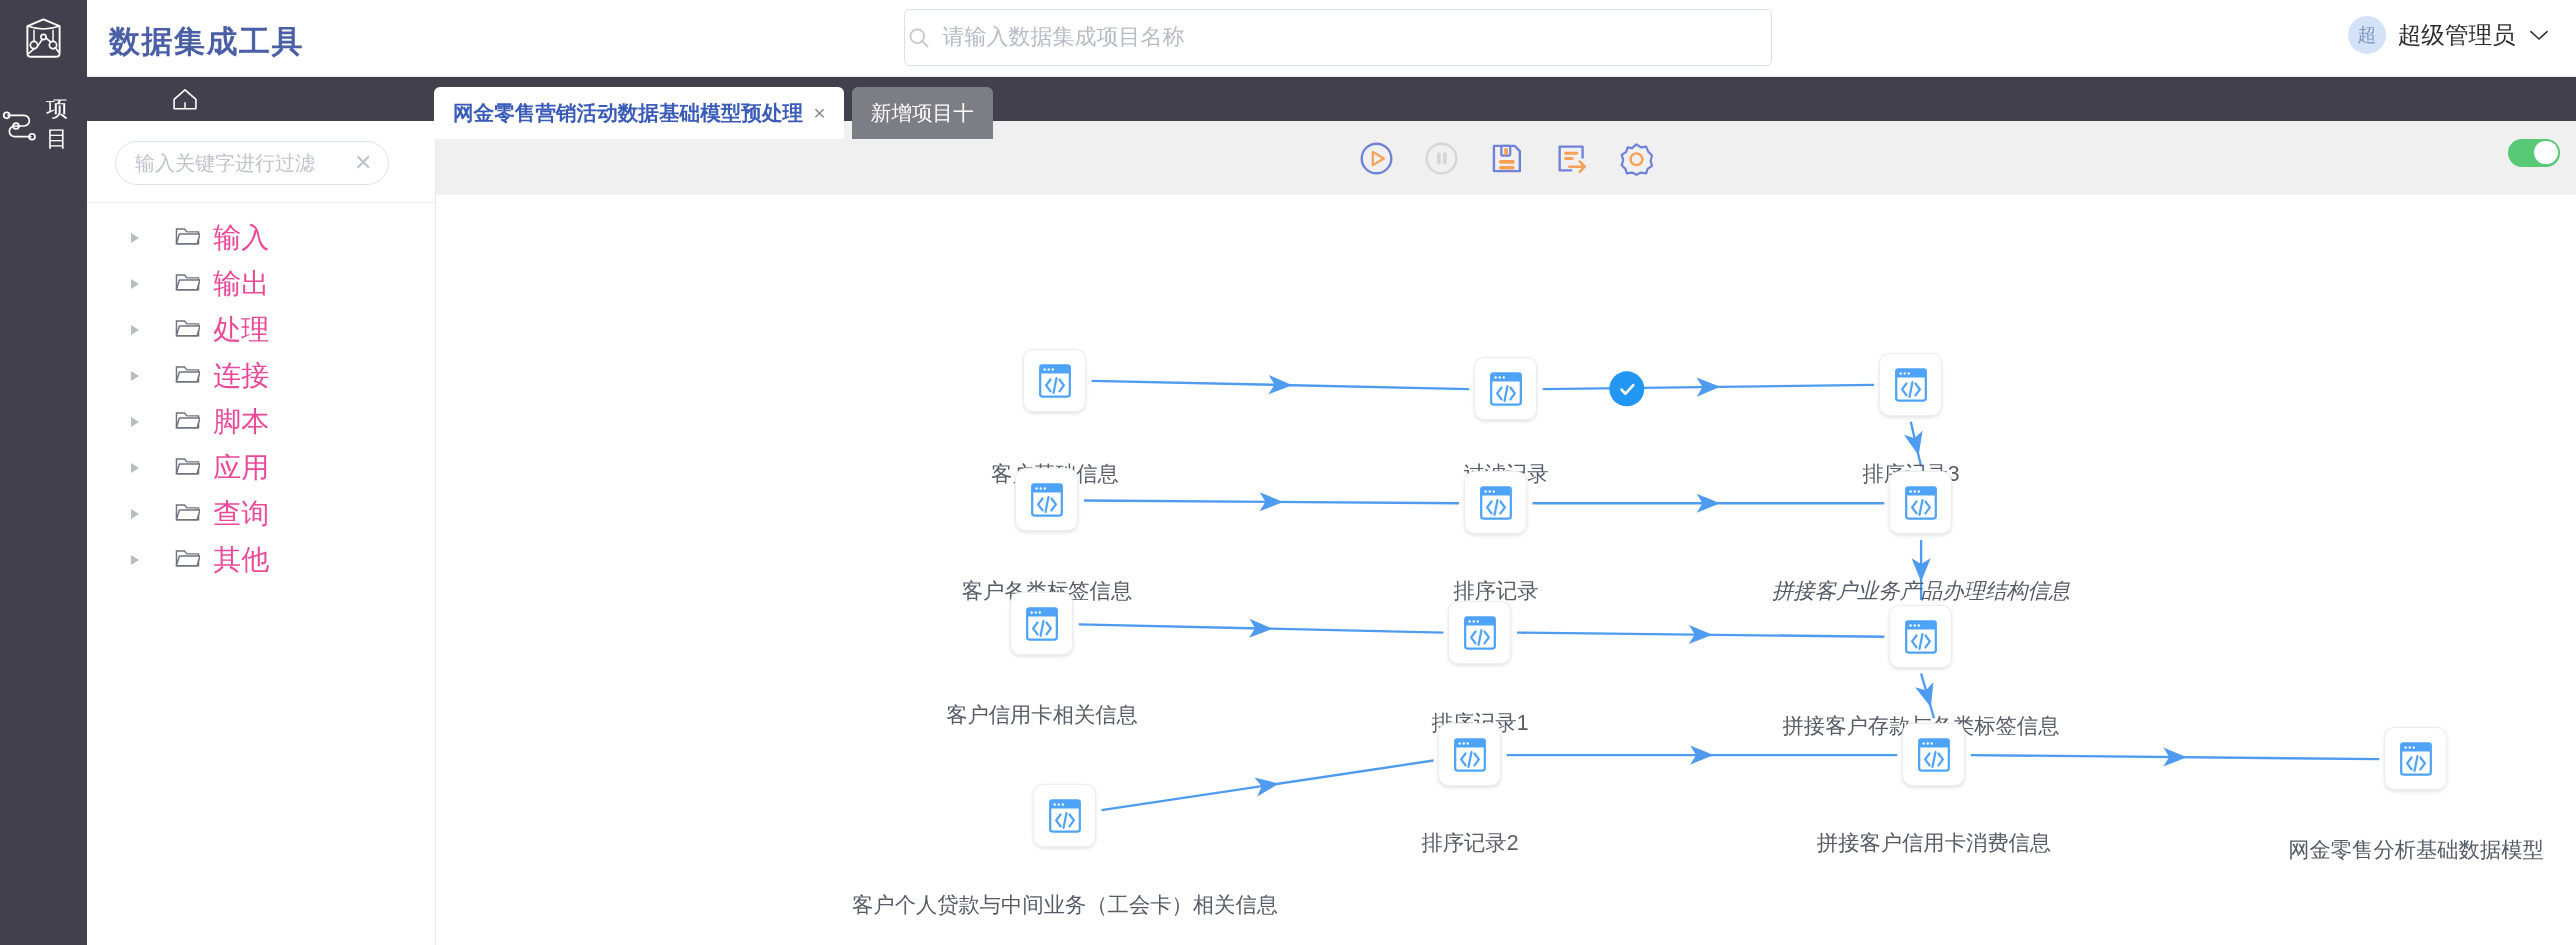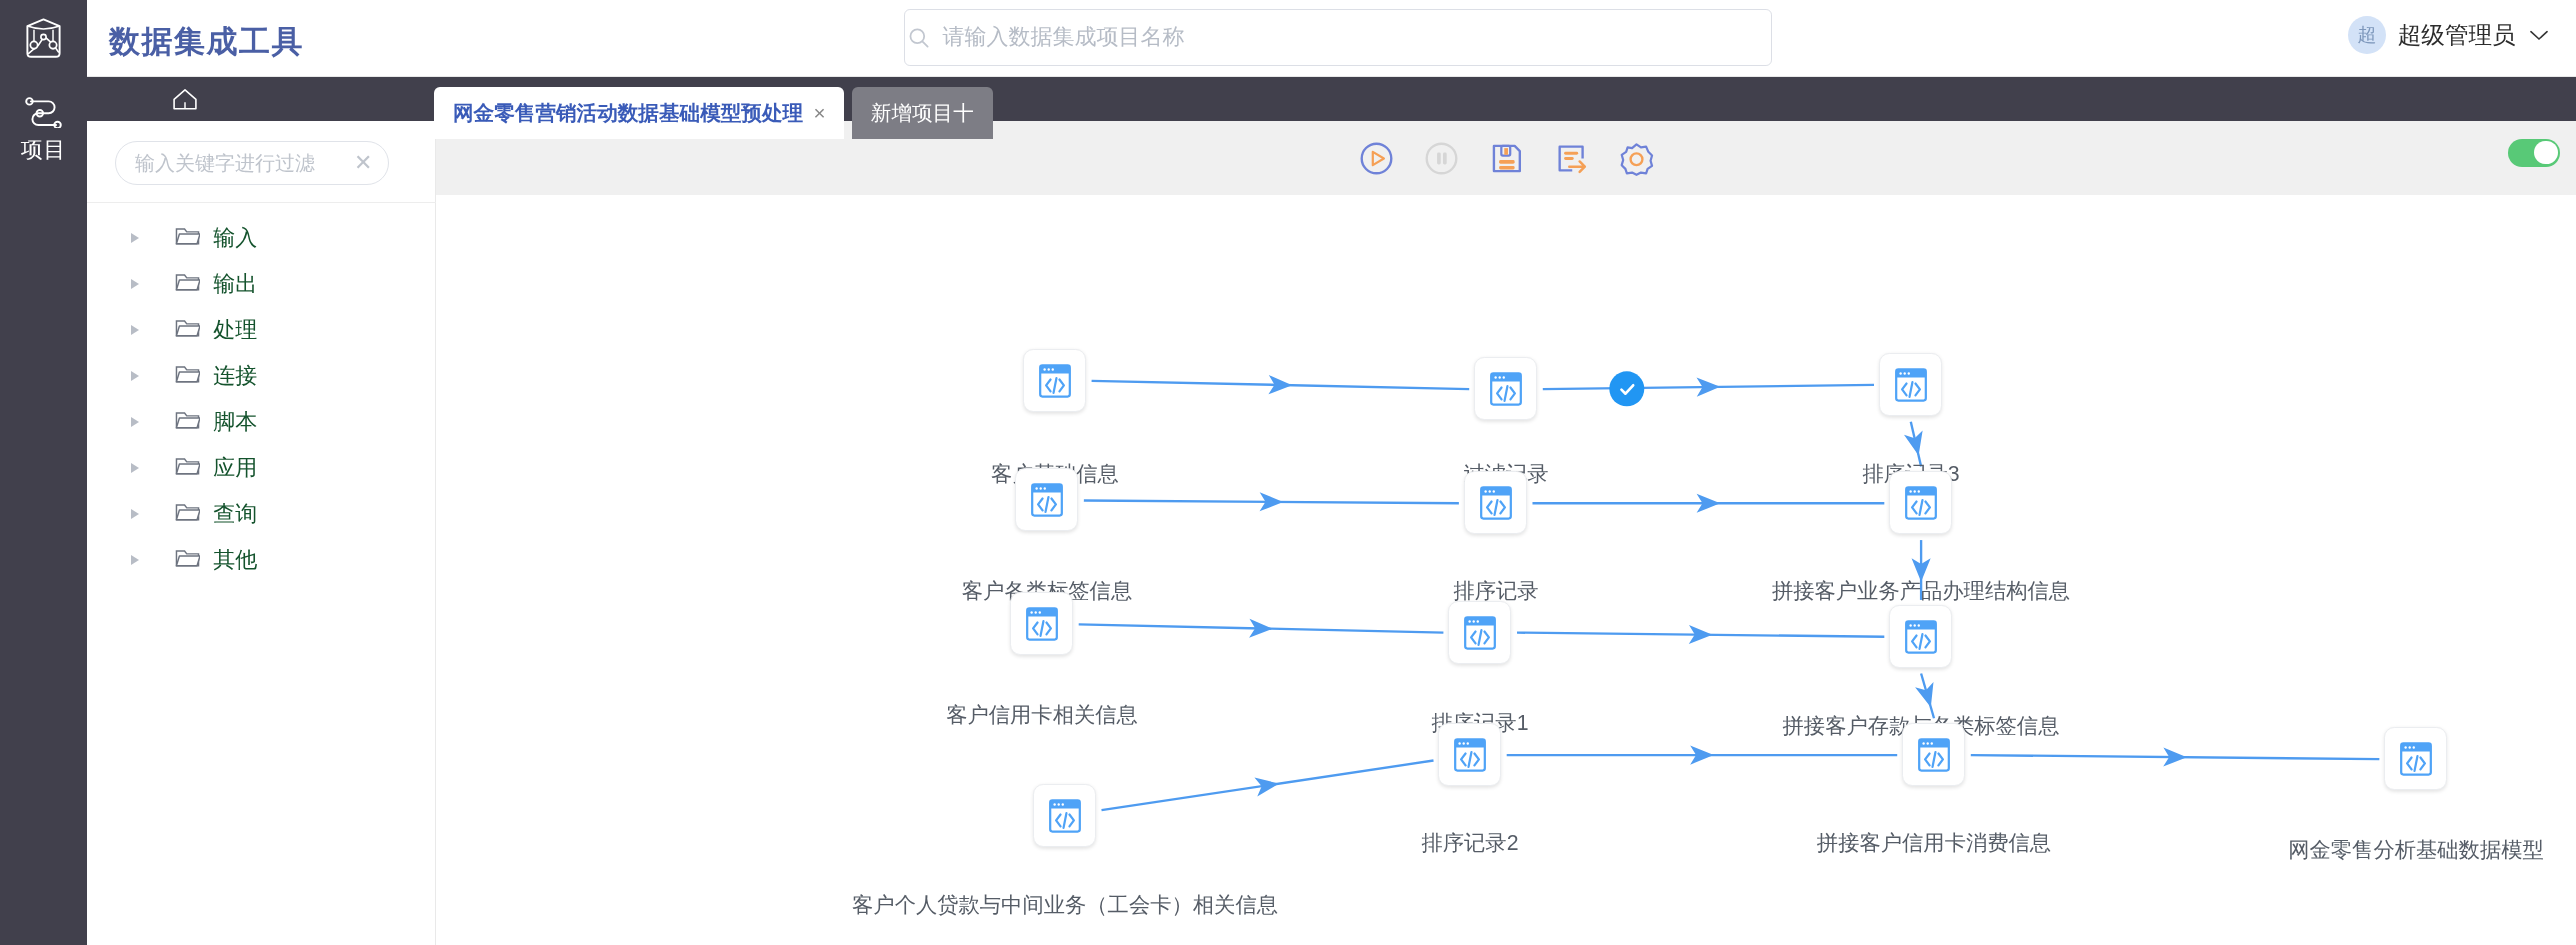--- a/index.html
+++ b/index.html
@@ -20,21 +20,21 @@
     z-index: 20;
   }
   .rail-logo {
     position: absolute; left: 0; top: 0;
     width: 87px; height: 77px;
     display: flex; align-items: center; justify-content: center;
   }
   .rail-item {
     position: absolute; left: 0; top: 94px;
     width: 87px;
-    display: flex; flex-direction: column; align-items: center; gap: 7.4px;
+    display: flex; align-items: center; gap: 7.4px;
     cursor: pointer;
   }
   .rail-item-label {
     color: #ffffff; font-size: 22px; letter-spacing: 0.7px;
   }
 
   
   .header {
     position: absolute; left: 87px; top: 0;
     width: 2489px; height: 77px;
@@ -134,21 +134,21 @@
     height: 46px; display: flex; align-items: center;
     padding-left: 88px; gap: 13.2px; cursor: pointer;
   }
   .tree-caret {
     position: absolute; left: 44px;
     width: 0; height: 0;
     border-left: 8px solid #b8bdc6;
     border-top: 5.9px solid transparent;
     border-bottom: 5.9px solid transparent;
   }
-  .tree-label { font-size: 22px; color: #14532d; }
+  .tree-label { font-size: 28px; color: #ec4899; }
 
   
   .canvas-toolbar {
     position: absolute; left: 436px; top: 121px;
     width: 2140px; height: 74px;
     background: #f0f0f0;
     display: flex; align-items: center;
     z-index: 10;
   }
   .tool-group {
@@ -491,21 +491,21 @@
         <div class="node" style="left: 1485px; top: 308px;">
           <svg width="40" height="40" viewBox="0 0 54 54">
             <rect x="7" y="6" width="40" height="42" rx="3" fill="none" stroke="#4fa3f7" stroke-width="3"></rect>
             <path d="M7 9 a3 3 0 0 1 3 -3 H44 a3 3 0 0 1 3 3 V17 H7 Z" fill="#4fa3f7"></path>
             <circle cx="13" cy="11.5" r="1.6" fill="#ffffff"></circle>
             <circle cx="18.5" cy="11.5" r="1.6" fill="#ffffff"></circle>
             <circle cx="24" cy="11.5" r="1.6" fill="#ffffff"></circle>
             <path d="M21 25 L15 33 L21 41 M33 25 L39 33 L33 41 M29 23 L25 43" fill="none" stroke="#4fa3f7" stroke-width="3" stroke-linecap="round" stroke-linejoin="round"></path>
           </svg>
         </div>
-        <div class="node-label" style="left: 1485px; top: 381px;">拼接客户业务产品办理结构信息</div>
+        <div class="node-label" style="left: 1485px; top: 381px; font-style: italic;">拼接客户业务产品办理结构信息</div>
         <div class="node" style="left: 606px; top: 429px;">
           <svg width="40" height="40" viewBox="0 0 54 54">
             <rect x="7" y="6" width="40" height="42" rx="3" fill="none" stroke="#4fa3f7" stroke-width="3"></rect>
             <path d="M7 9 a3 3 0 0 1 3 -3 H44 a3 3 0 0 1 3 3 V17 H7 Z" fill="#4fa3f7"></path>
             <circle cx="13" cy="11.5" r="1.6" fill="#ffffff"></circle>
             <circle cx="18.5" cy="11.5" r="1.6" fill="#ffffff"></circle>
             <circle cx="24" cy="11.5" r="1.6" fill="#ffffff"></circle>
             <path d="M21 25 L15 33 L21 41 M33 25 L39 33 L33 41 M29 23 L25 43" fill="none" stroke="#4fa3f7" stroke-width="3" stroke-linecap="round" stroke-linejoin="round"></path>
           </svg>
         </div>

